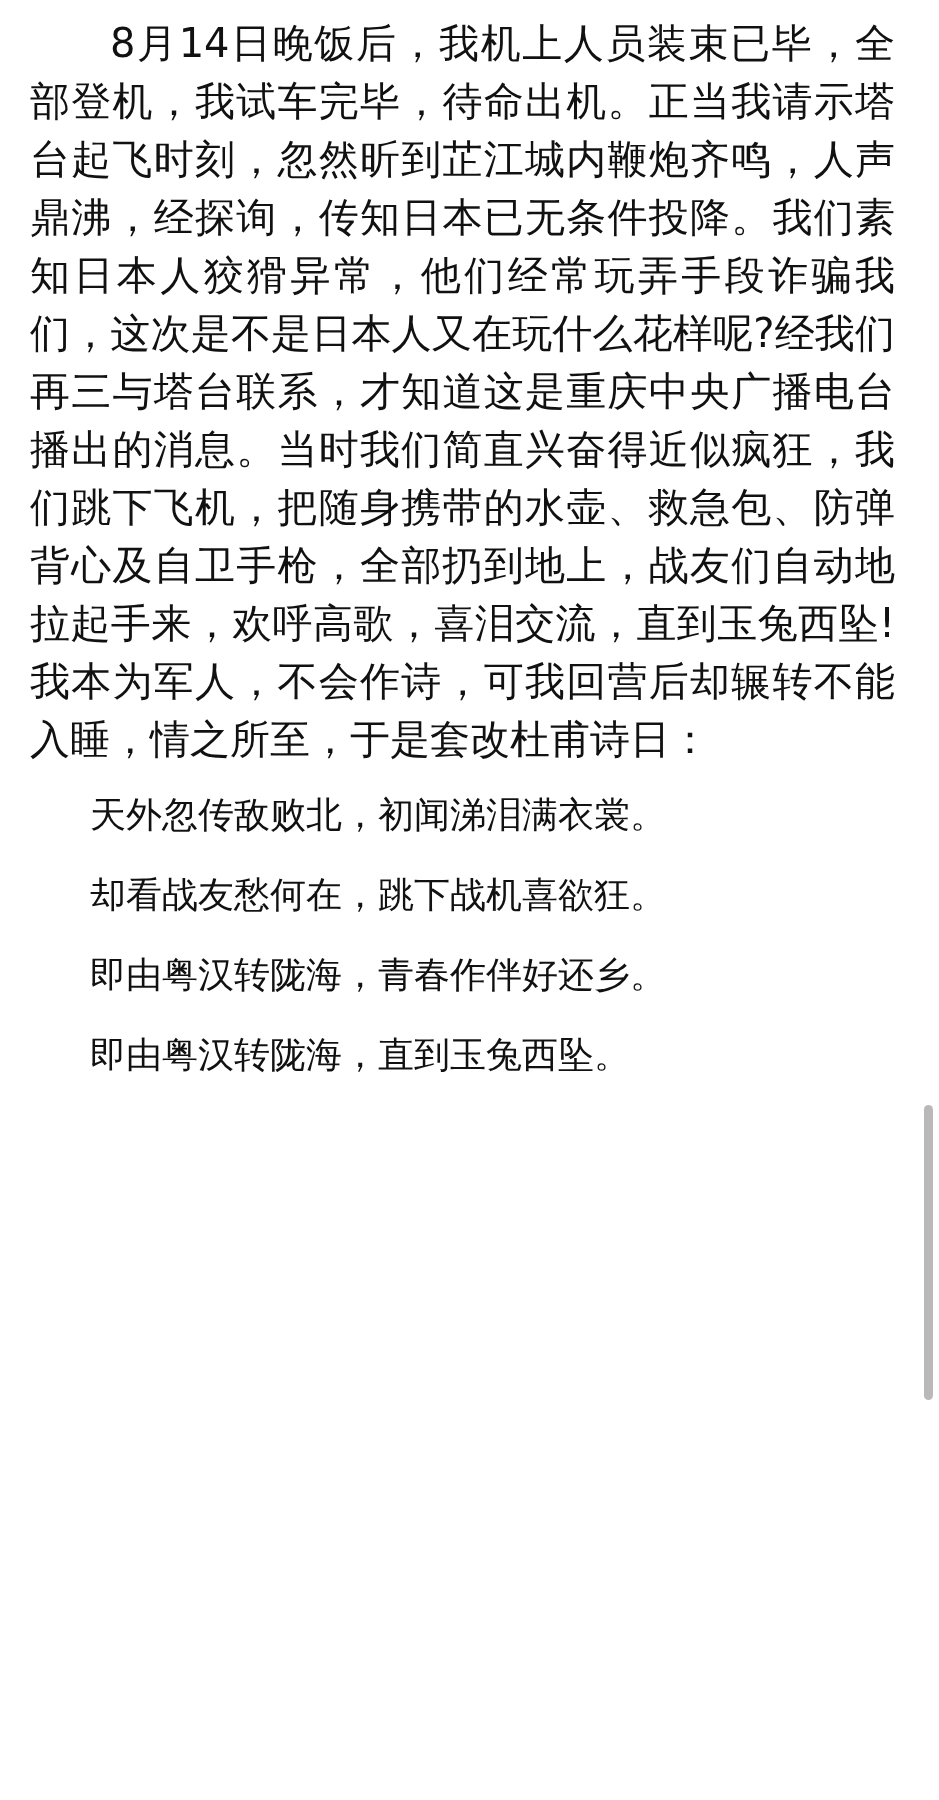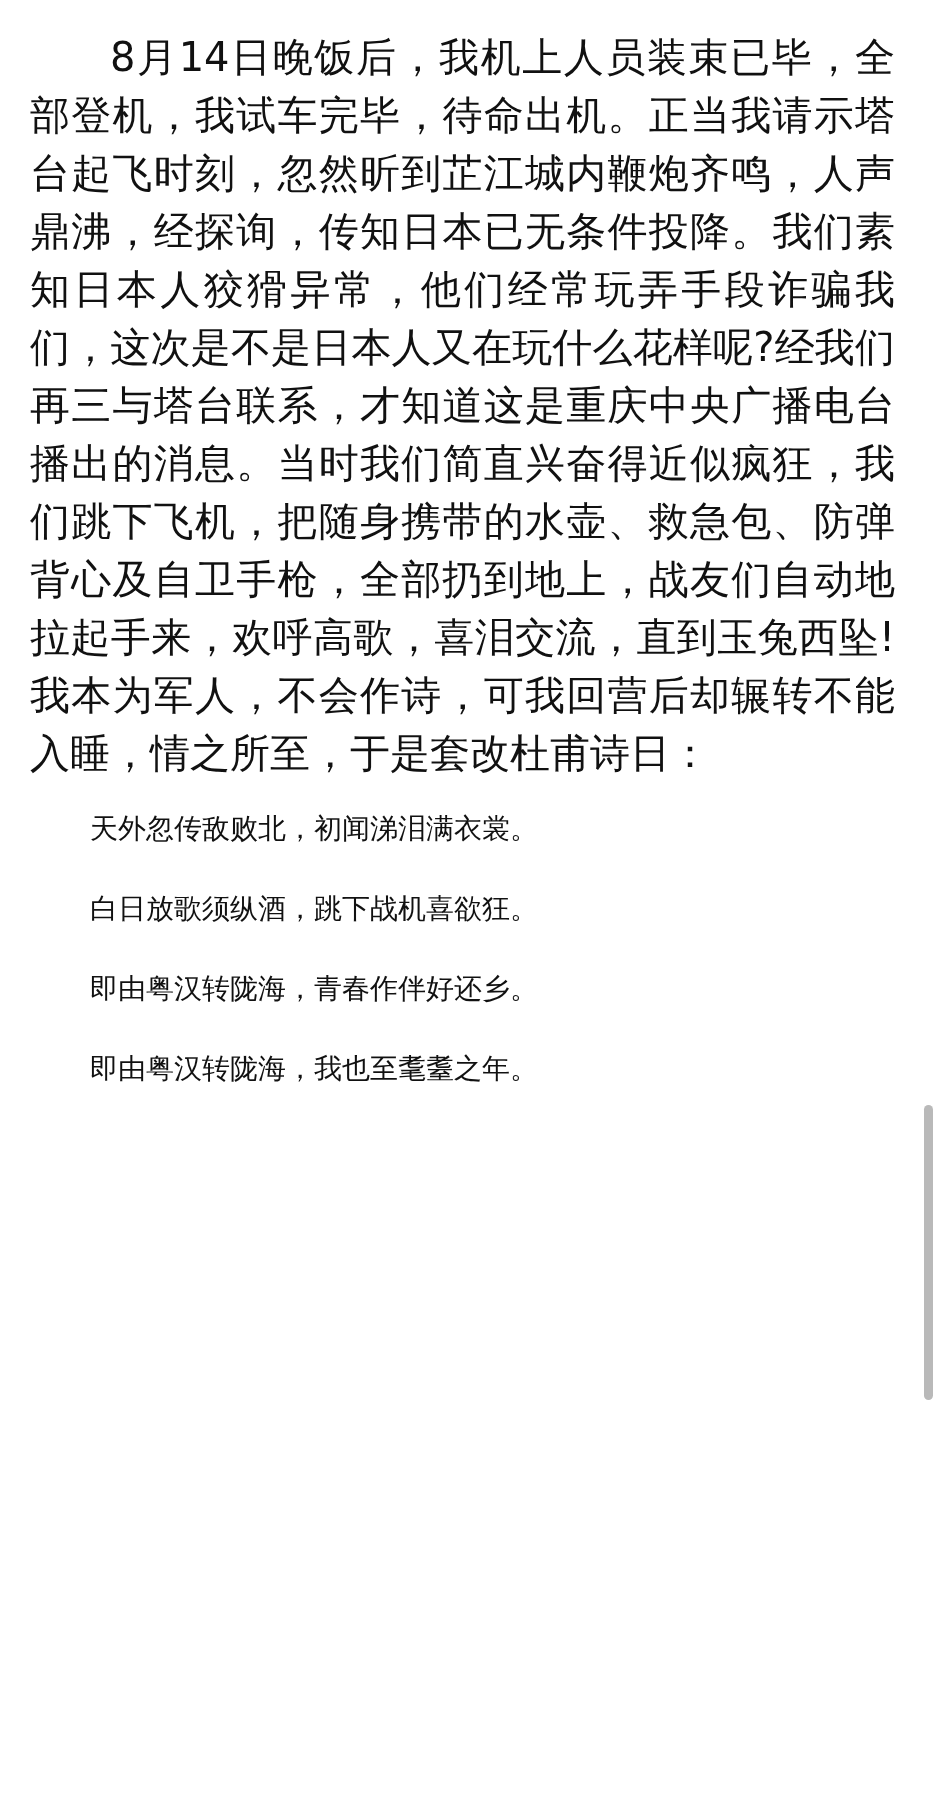--- a/index.html
+++ b/index.html
@@ -12,21 +12,21 @@
     height: 1800px;
     position: relative;
     overflow: hidden;
     font-family: "Liberation Sans", sans-serif;
   }
 
   .page {
     box-sizing: border-box;
     width: 939px;
     height: 1800px;
-    padding: 28px 44px 0 30px;
+    padding: 14px 44px 0 30px;
     position: relative;
     background: #ffffff;
   }
 
   .body-text {
     font-family: "DejaVu Sans", "Liberation Sans", sans-serif;
     font-size: 40px;
     line-height: 58px;
     color: #111111;
     letter-spacing: 0px;
@@ -38,21 +38,21 @@
     margin: 0 0 0 0;
     text-indent: 80px;
   }
 
   .poem-block {
     margin-top: 18px;
   }
 
   .poem-line {
     font-family: "DejaVu Sans", "Liberation Sans", sans-serif;
-    font-size: 28px;
+    font-size: 36px;
     line-height: 58px;
     color: #111111;
     margin: 0 0 22px 0;
     padding-left: 60px;
   }
 
   .para-2 {
     margin-top: 16px;
   }
 
@@ -78,23 +78,23 @@
 <body>
 
 <div class="page">
 
   <div class="body-text">
 
     <p class="para">8月14日晚饭后，我机上人员装束已毕，全部登机，我试车完毕，待命出机。正当我请示塔台起飞时刻，忽然昕到芷江城内鞭炮齐鸣，人声鼎沸，经探询，传知日本已无条件投降。我们素知日本人狡猾异常，他们经常玩弄手段诈骗我们，这次是不是日本人又在玩什么花样呢?经我们再三与塔台联系，才知道这是重庆中央广播电台播出的消息。当时我们简直兴奋得近似疯狂，我们跳下飞机，把随身携带的水壶、救急包、防弹背心及自卫手枪，全部扔到地上，战友们自动地拉起手来，欢呼高歌，喜泪交流，直到玉兔西坠!我本为军人，不会作诗，可我回营后却辗转不能入睡，情之所至，于是套改杜甫诗日：</p>
 
     <div class="poem-block">
       <p class="poem-line">天外忽传敌败北，初闻涕泪满衣裳。</p>
-      <p class="poem-line">白日放歌须纵酒，跳下战机喜欲狂。</p>
+      <p class="poem-line">却看战友愁何在，跳下战机喜欲狂。</p>
       <p class="poem-line">即由粤汉转陇海，青春作伴好还乡。</p>
-      <p class="poem-line">即由粤汉转陇海，我也至耄耋之年。</p>
+      <p class="poem-line">即由粤汉转陇海，直到玉兔西坠。</p>
     </div>
 
 
   </div>
 
   <div class="scrollbar-track"></div>
   <div class="scrollbar-thumb"></div>
 
 </div>
 

